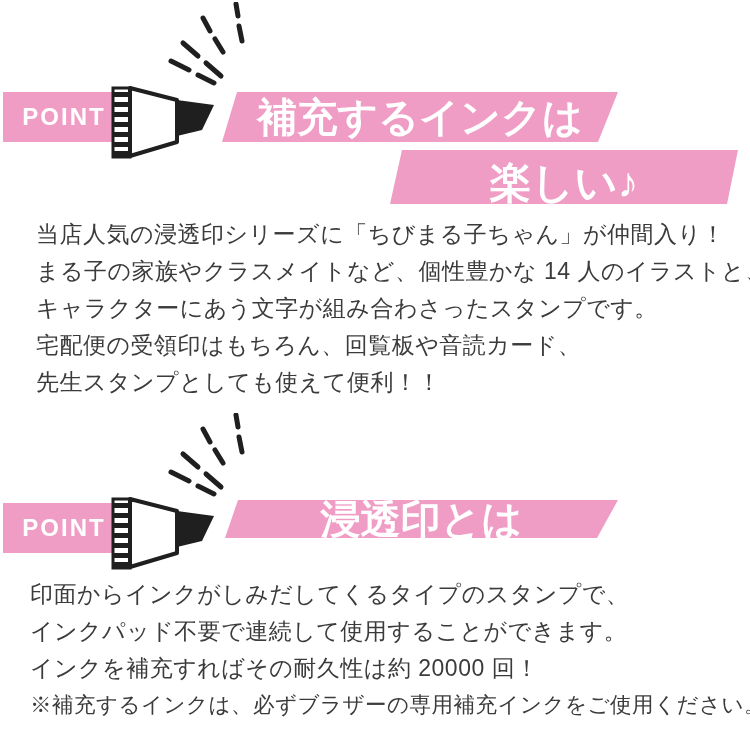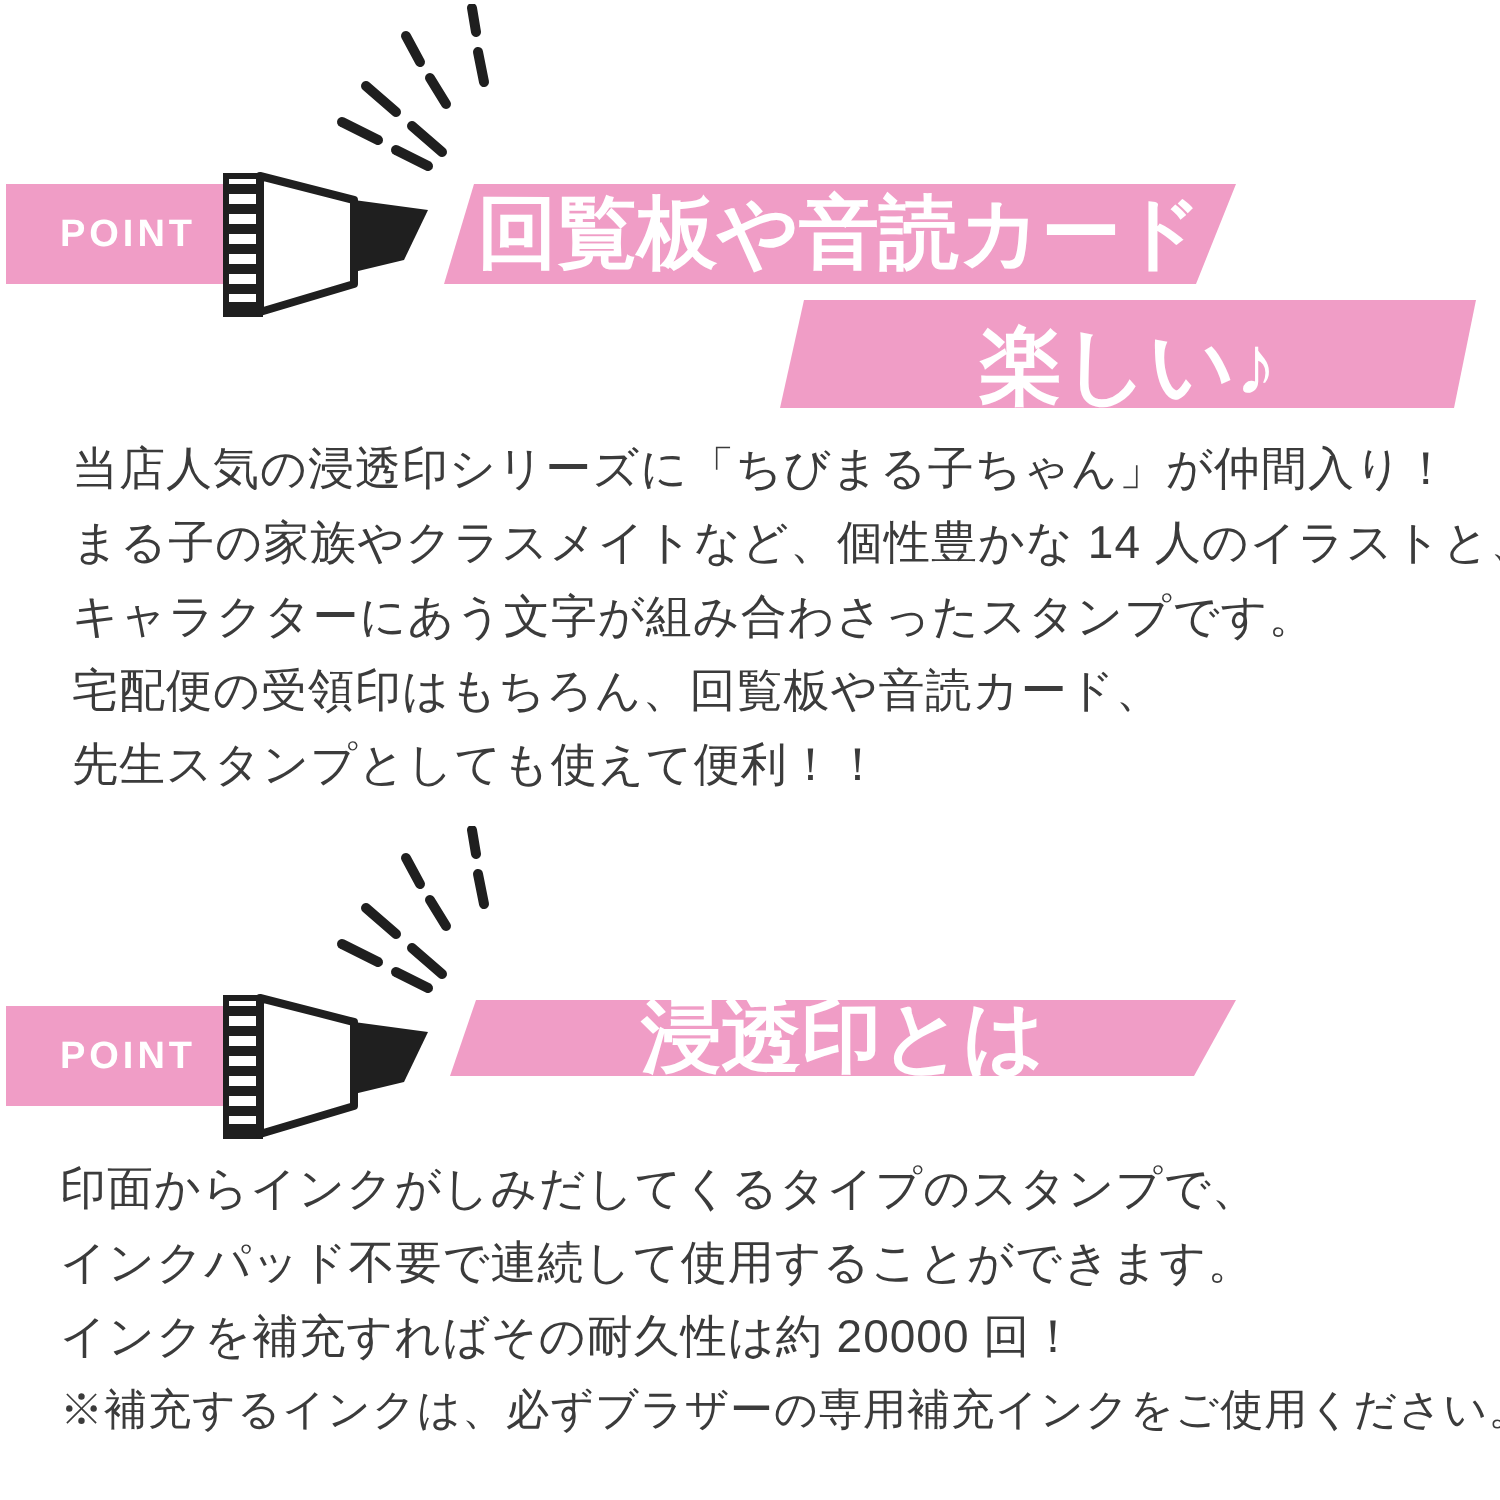--- a/index.html
+++ b/index.html
@@ -19,21 +19,21 @@
   }
   
   .point-badge{
     position:absolute;
     left:3px;width:122px;height:50px;
     background:var(--pink);
     display:flex;align-items:center;justify-content:center;
   }
   .point-badge span{
     color:var(--banner-text);
-    font-size:19px;font-weight:800;letter-spacing:2px;
+    font-size:24px;font-weight:800;letter-spacing:2px;
     line-height:1;
   }
   .badge-1{top:92px;}
   .badge-2{top:503px;}
   
   .pen{position:absolute;left:110px;width:110px;height:78px;}
   .pen-1{top:84px;}
   .pen-2{top:495px;}
   .strokes{position:absolute;left:150px;width:112px;height:100px;}
   .strokes-1{top:2px;}
@@ -110,21 +110,21 @@
       <rect x="2" y="28" width="18" height="5" fill="#1F1F1F"></rect>
       <rect x="2" y="38" width="18" height="5" fill="#1F1F1F"></rect>
       <rect x="2" y="48" width="18" height="5" fill="#1F1F1F"></rect>
       <rect x="2" y="58" width="18" height="5" fill="#1F1F1F"></rect>
       <rect x="2" y="67" width="18" height="5" fill="#1F1F1F"></rect>
       <polygon points="20,4 67,16 67,58 20,72" fill="#fff" stroke="#1F1F1F" stroke-width="4" stroke-linejoin="round"></polygon>
       <polygon points="67,16 104,21 92,46 67,52" fill="#1F1F1F"></polygon>
     </svg>
 
     <div class="banner banner-headline-1">
-      <span>回覧板や音読カード</span>
+      <span>補充するインクは</span>
     </div>
     <div class="banner banner-headline-2">
       <span>楽しい♪</span>
     </div>
 
     <div class="paragraph para-1">
       <div class="line">当店人気の浸透印シリーズに「ちびまる子ちゃん」が仲間入り！</div>
       <div class="line">まる子の家族やクラスメイトなど、個性豊かな 14 人のイラストと、</div>
       <div class="line">キャラクターにあう文字が組み合わさったスタンプです。</div>
       <div class="line">宅配便の受領印はもちろん、回覧板や音読カード、</div>

